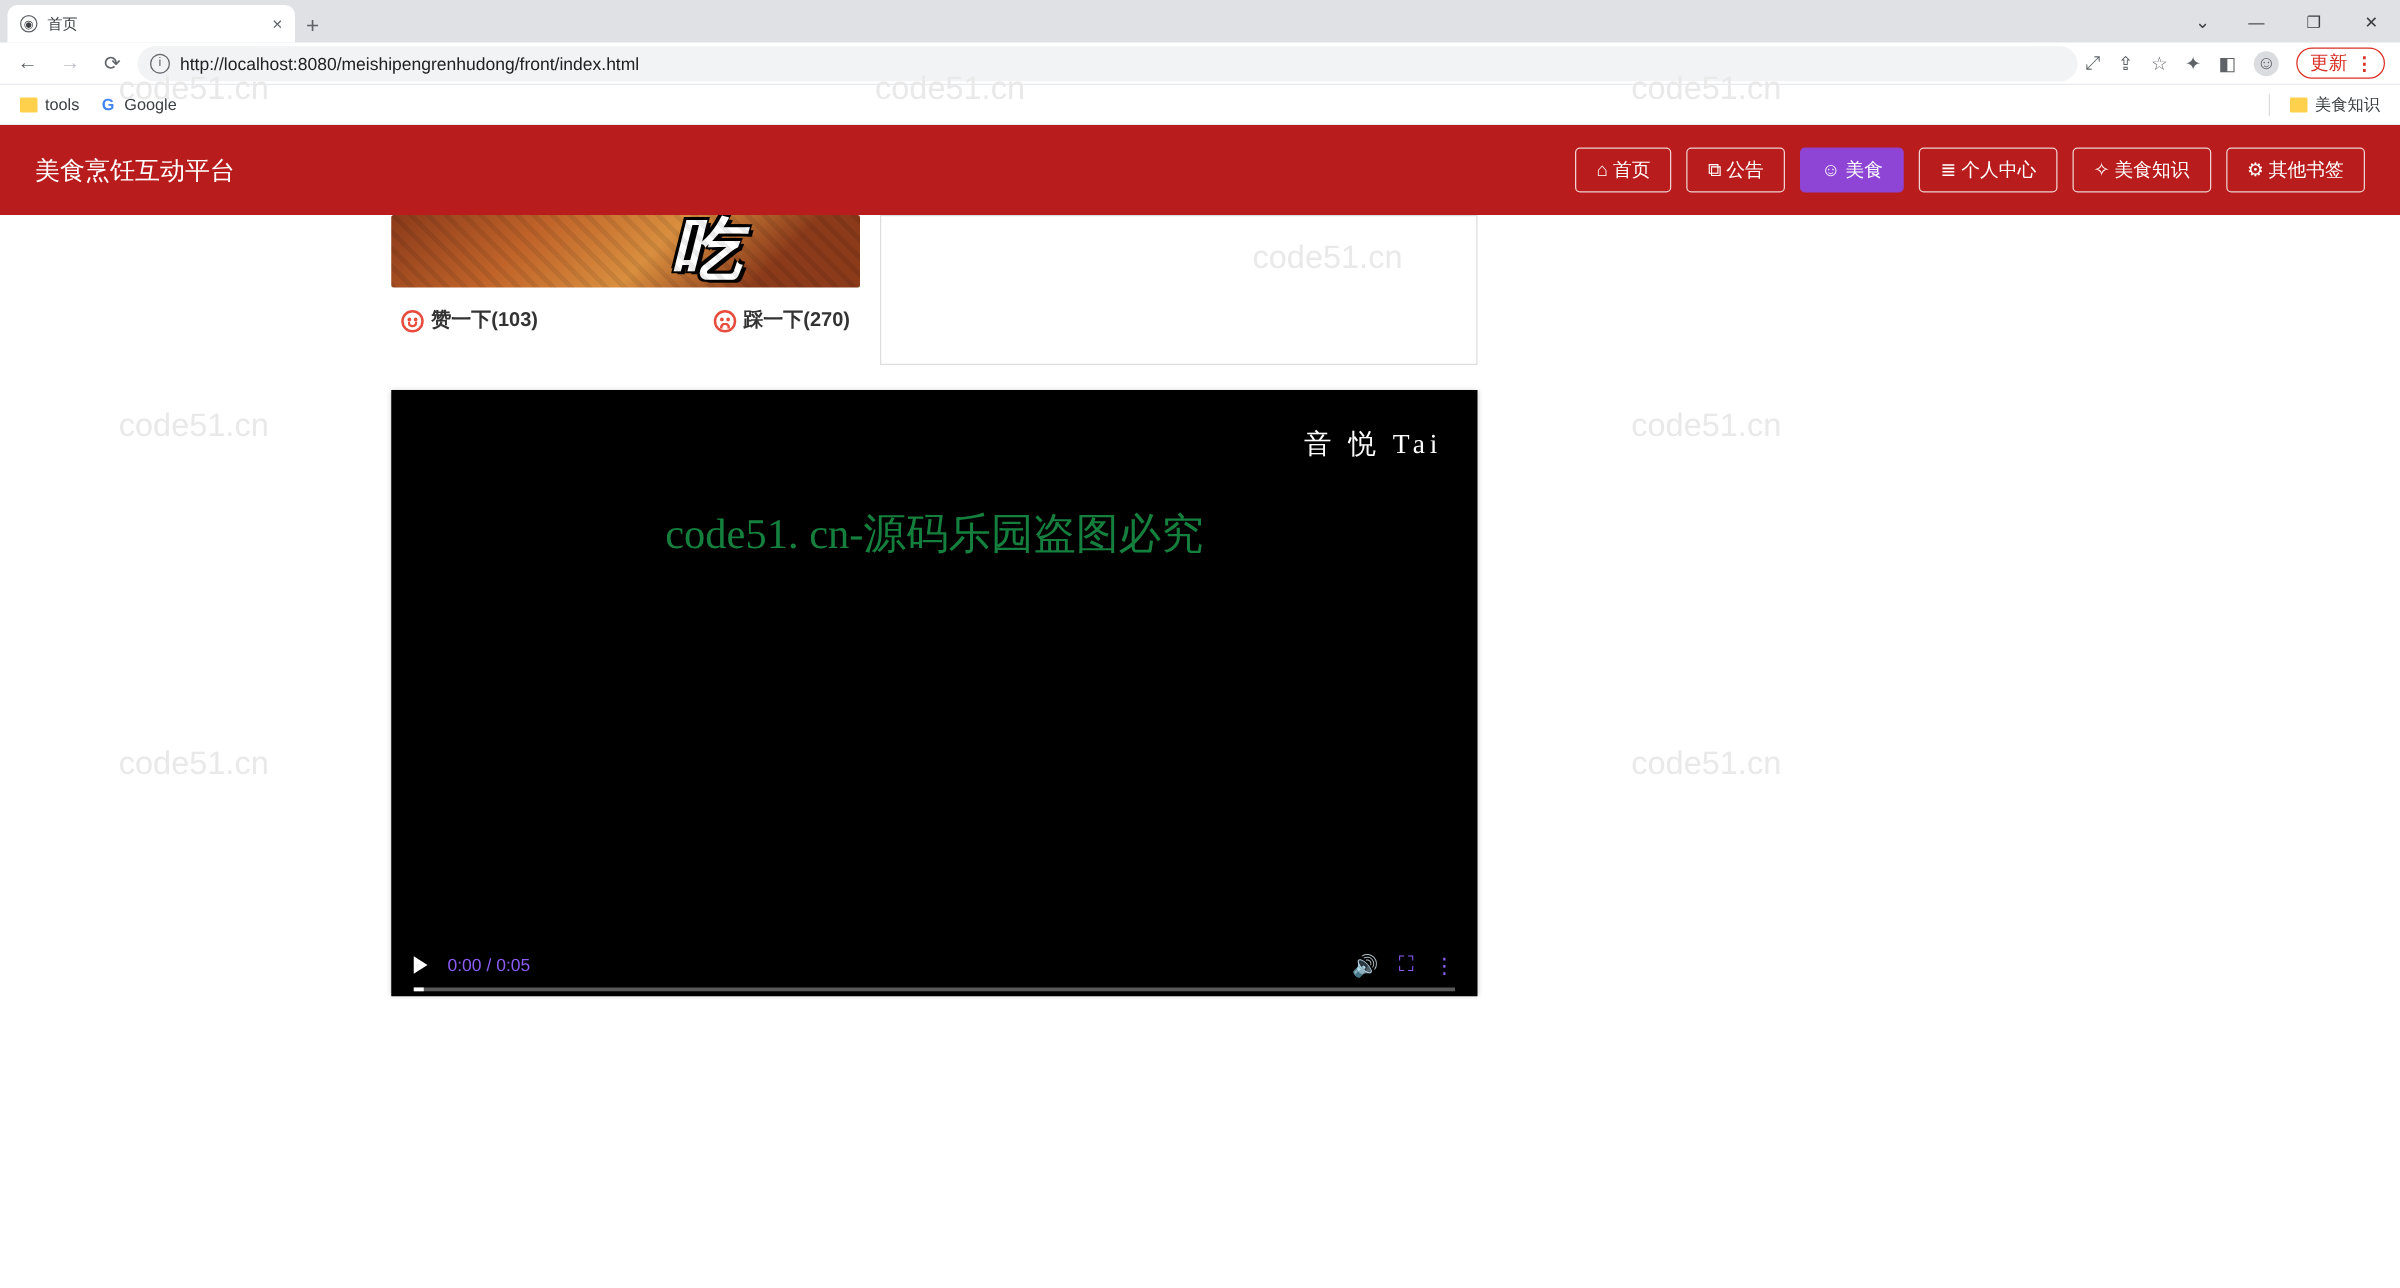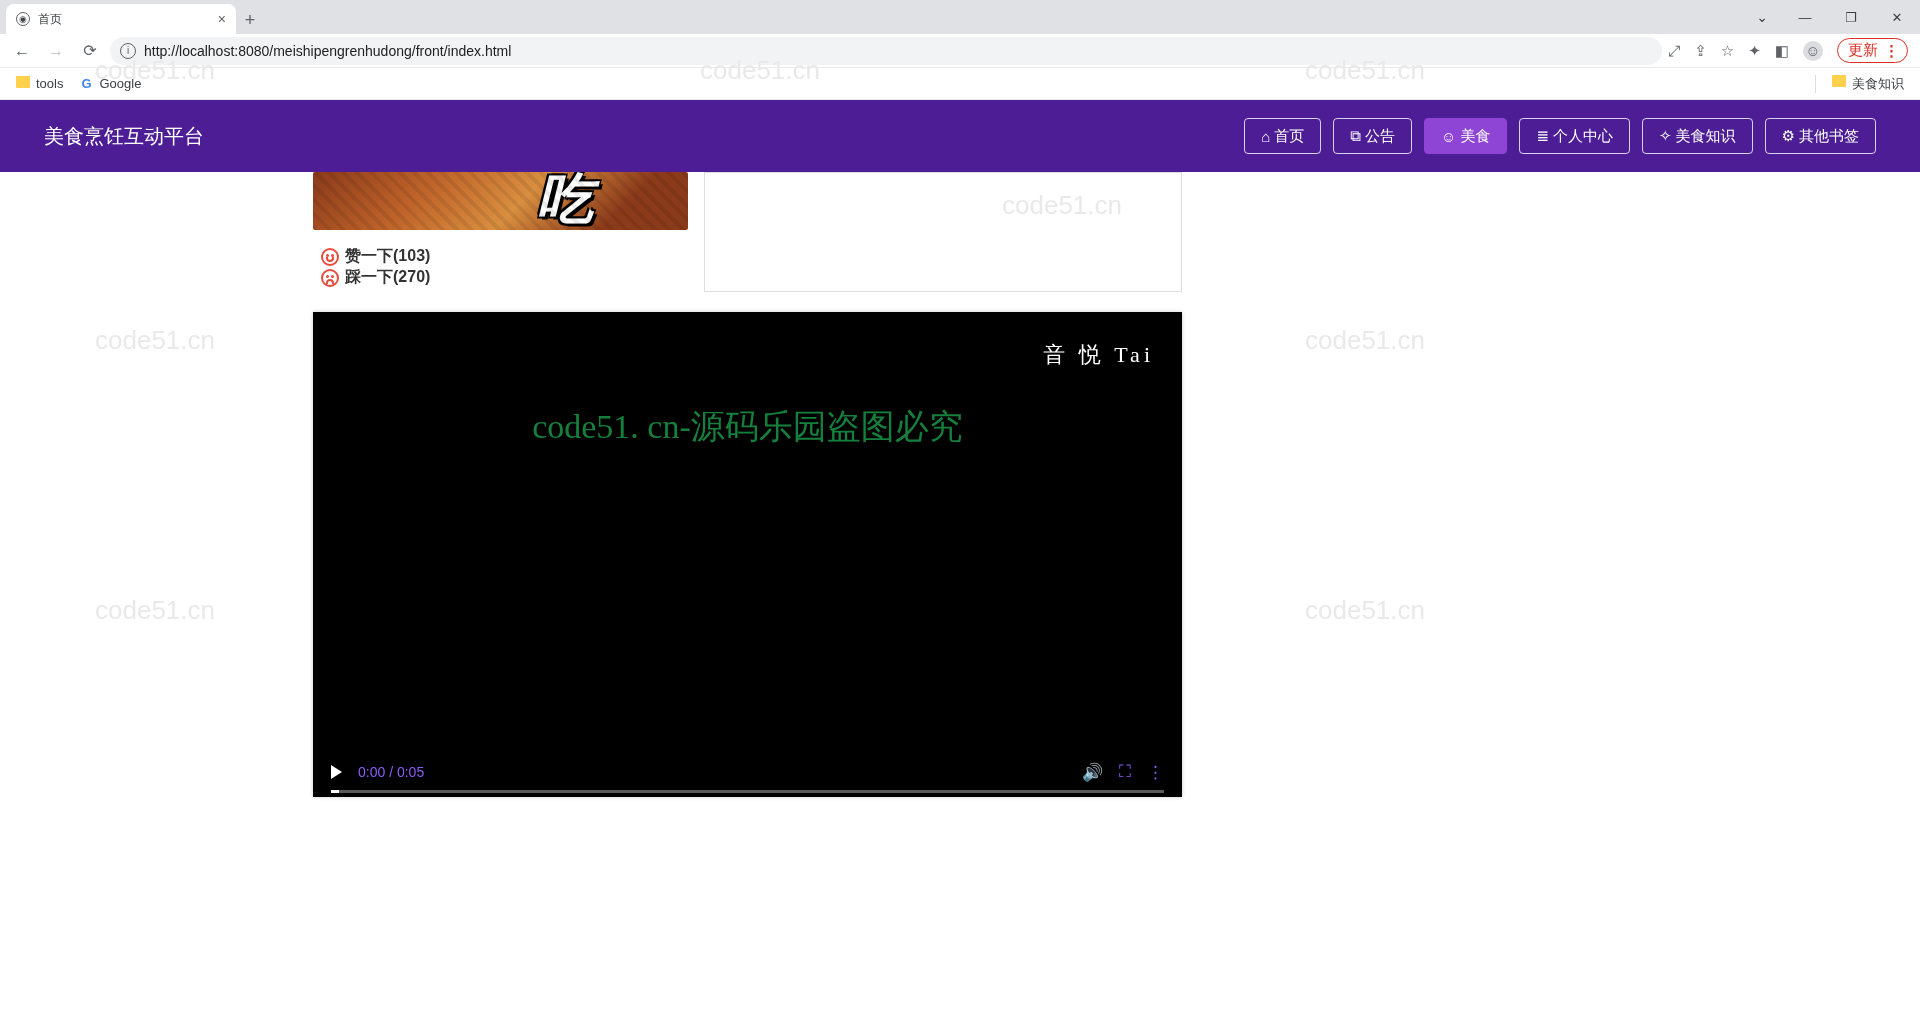--- a/index.html
+++ b/index.html
@@ -22,41 +22,41 @@
   .addrbar .urlbox { flex: 1; height: 28px; border-radius: 14px; background: #f1f3f4; display: flex; align-items: center; padding: 0 10px; font-size: 14px; color: #5f6368; gap: 8px; }
   .addrbar .urlbox .info { width: 16px; height: 16px; border: 1.5px solid #5f6368; border-radius: 50%; display: flex; align-items: center; justify-content: center; font-size: 10px; }
   .addrbar .urlbox .url-text { color: #202124; }
   .addrbar .righticons { display: flex; align-items: center; gap: 14px; padding-right: 4px; color: #5f6368; }
   .addrbar .righticons span { cursor: pointer; font-size: 15px; }
   .update-pill { border: 1px solid #d93025; color: #d93025; border-radius: 16px; padding: 2px 10px; font-size: 13px; display: flex; align-items: center; gap: 6px; cursor: pointer; }
   .update-pill .dots { letter-spacing: -2px; font-weight: bold; }
   .avatar-ic { width:20px; height:20px; border-radius:50%; background:#dadce0; display:flex; align-items:center; justify-content:center; font-size:12px; color:#5f6368; }
 
   .bookmarkbar { height: 32px; background: #fff; display: flex; align-items: center; padding: 0 16px; gap: 16px; border-bottom: 1px solid #e8eaed; font-size: 13px; color: #3c4043; }
-  .bookmarkbar .bmk { display: flex; align-items: flex-start; gap: 6px; cursor: pointer; }
+  .bookmarkbar .bmk { display: flex; align-items: center; gap: 6px; cursor: pointer; }
   .bookmarkbar .folder-ic { width: 14px; height: 12px; background: #ffd04c; border-radius: 1px; }
   .bookmarkbar .g-ic { width:14px; height:14px; display:flex; align-items:center; justify-content:center; font-weight:bold; color:#4285f4; font-size:13px; }
   .bookmarkbar .right { margin-left:auto; display:flex; align-items:center; gap:16px; }
   .bookmarkbar .right .sep { width:1px; height:18px; background:#dadce0; }
 
   
-  .page-nav { height: 72px; background: #4c1d95; display: flex; align-items: center; padding: 0 44px; color: #fff; gap: 27px; }
+  .page-nav { height: 72px; background: #b91c1c; display: flex; align-items: center; padding: 0 28px; color: #fff; gap: 27px; }
   .page-nav .brand { font-size: 20px; }
   .page-nav .navbtns { margin-left: auto; display: flex; gap: 12px; }
   .page-nav .navbtns button { height: 36px; padding: 0 16px; border: 1px solid rgba(255,255,255,0.8); background: transparent; color: #fff; font-size: 15px; border-radius: 4px; cursor: pointer; display: flex; align-items: center; gap: 4px; font-family: inherit;}
   .page-nav .navbtns button.active { background: #8e44d4; border-color: #8e44d4; }
 
   
   .content { padding: 0 0 20px 0; position: relative; }
   .top-row { display: flex; gap: 16px; align-items: flex-start; padding-left: 313px;}
   .food-card { width: 375px; }
   .food-img { width: 375px; height: 58px; background: linear-gradient(135deg,#8b3a1a,#c0642a 30%,#d98f3f 55%,#8b3a1a 80%); position: relative; overflow: hidden; border-radius: 2px; }
   .food-img::after { content:""; position:absolute; inset:0; background: repeating-linear-gradient(45deg, rgba(0,0,0,0.08) 0 4px, transparent 4px 10px); }
   .food-img .eat { position:absolute; right:95px; top:-10px; font-size:56px; font-weight:900; color:#fff; text-shadow: 3px 3px 0 #000, -2px -2px 0 #000, 2px -2px 0 #000, -2px 2px 0 #000; font-style: italic; }
-  .vote-row { display:flex; justify-content:space-between; padding: 16px 8px 0 8px; font-size:16px; font-weight:600;flex-direction:column; }
+  .vote-row { display:flex; justify-content:space-between; padding: 16px 8px 0 8px; font-size:16px; font-weight:600; }
   .vote { display:flex; align-items:center; gap:6px; cursor:pointer; }
   .face { width:18px; height:18px; border:2px solid #e74c3c; border-radius:50%; position:relative; }
   .face::before, .face::after { content:""; position:absolute; width:3px; height:3px; background:#e74c3c; border-radius:50%; top:4px; }
   .face::before { left:3px; } .face::after { right:3px; }
   .face .mouth { position:absolute; left:3px; right:3px; height:5px; border:2px solid #e74c3c; border-top:none; border-radius:0 0 8px 8px; bottom:2px; }
   .face.sad .mouth { border-radius:8px 8px 0 0; border-bottom:none; border-top:2px solid #e74c3c; bottom:1px; }
   .side-box { width: 478px; height: 120px; border: 1px solid #ddd; background:#fff; }
 
   .video-box { margin: 20px 0 0 313px; width: 869px; height: 485px; background:#000; position: relative; box-shadow: 0 0 4px rgba(0,0,0,0.2); }
   .video-logo { position:absolute; top:28px; right:28px; color:#fff; font-size:22px; font-family: "Brush Script MT", cursive; letter-spacing: 4px; }

